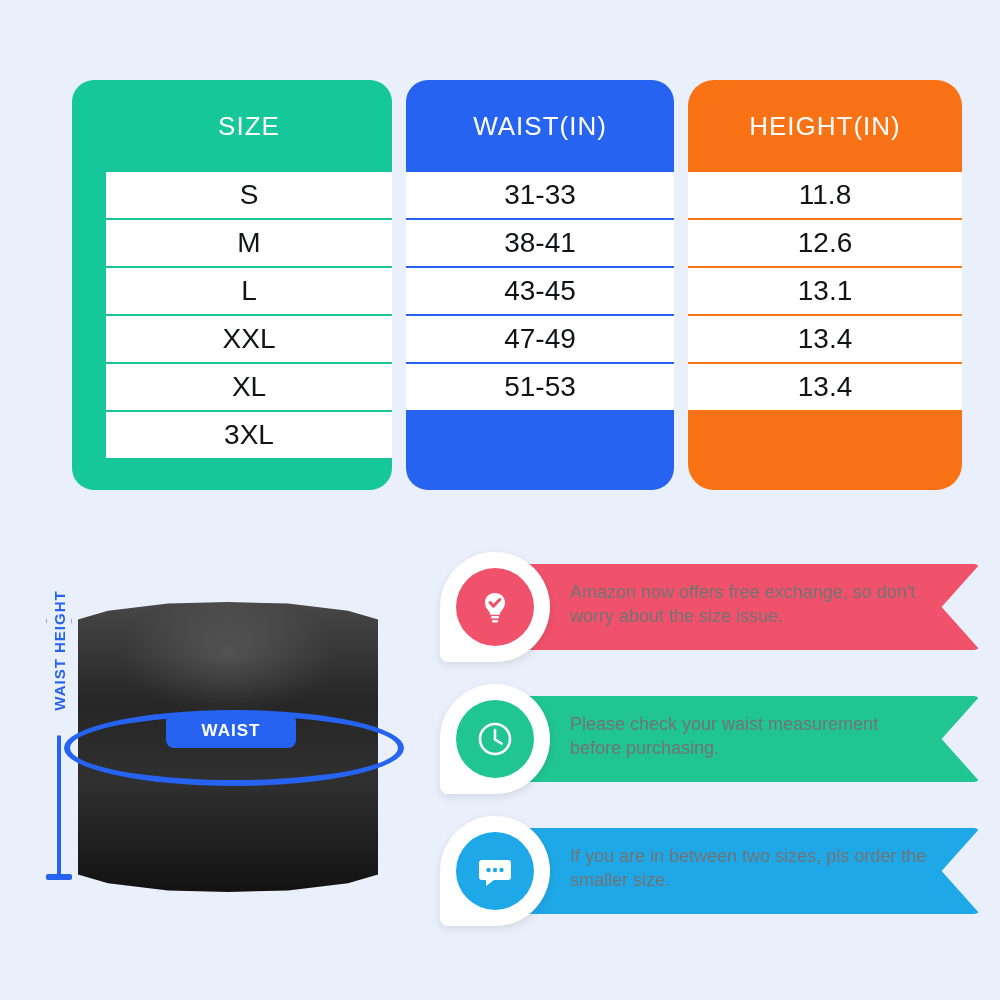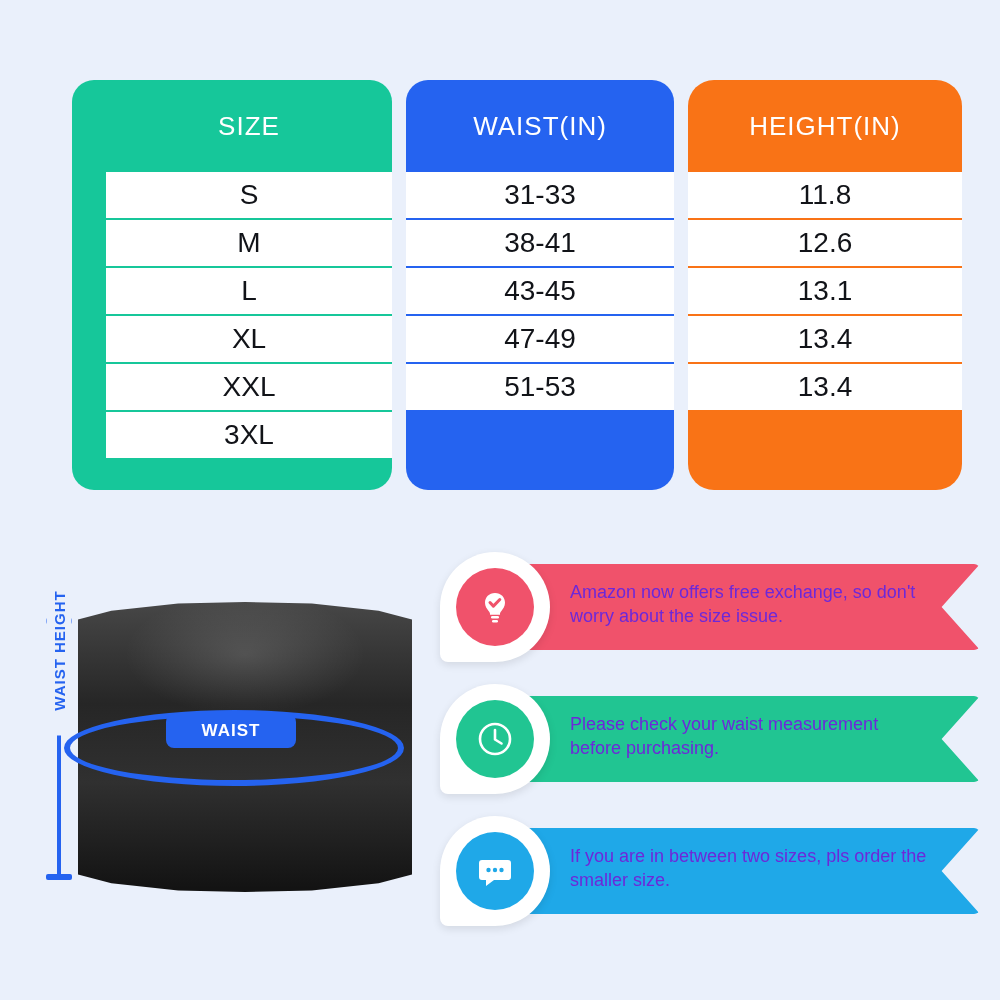--- a/index.html
+++ b/index.html
@@ -103,21 +103,20 @@
     font-weight: bold;
     background: #eaf0fb;
     padding: 4px 0;
   }
   .belt {
     position: absolute;
     left: 58px;
     top: 42px;
     width: 300px;
     height: 290px;
-    padding-left: 34px;
   }
   .belt-shape {
     position: absolute;
     inset: 0;
     background:
       radial-gradient(ellipse 60% 35% at 50% 18%, rgba(255,255,255,0.14), transparent 60%),
       linear-gradient(180deg,#474747 0%,#262626 35%,#303030 62%,#121212 100%);
     border-radius: 10px;
     clip-path: polygon(
       0% 6%, 10% 3%, 30% 0.5%, 50% 0%, 70% 0.5%, 90% 3%, 100% 6%,
@@ -173,21 +172,21 @@
   }
   .note-1 .note-banner { background: #f0526b; }
   .note-2 .note-banner { background: #21c592; }
   .note-3 .note-banner { background: #1fa8e8; }
 
   .note-text {
     position: absolute;
     left: 130px;
     top: 28px;
     width: 360px;
-    color: #6d28d9;
+    color: #737373;
     font-size: 18px;
     line-height: 1.35;
   }
 
   .bubble {
     position: absolute;
     left: 0;
     top: 0;
     width: 110px;
     height: 110px;
@@ -221,22 +220,22 @@
 </head>
 <body>
 
 <div class="size-table">
 
   <div class="col col-size">
     <div class="col-head">SIZE</div>
     <div class="cell">S</div>
     <div class="cell">M</div>
     <div class="cell">L</div>
+    <div class="cell">XXL</div>
     <div class="cell">XL</div>
-    <div class="cell">XXL</div>
     <div class="cell">3XL</div>
   </div>
 
   <div class="col col-waist">
     <div class="col-head">WAIST(IN)</div>
     <div class="cell">31-33</div>
     <div class="cell">38-41</div>
     <div class="cell">43-45</div>
     <div class="cell">47-49</div>
     <div class="cell">51-53</div>

